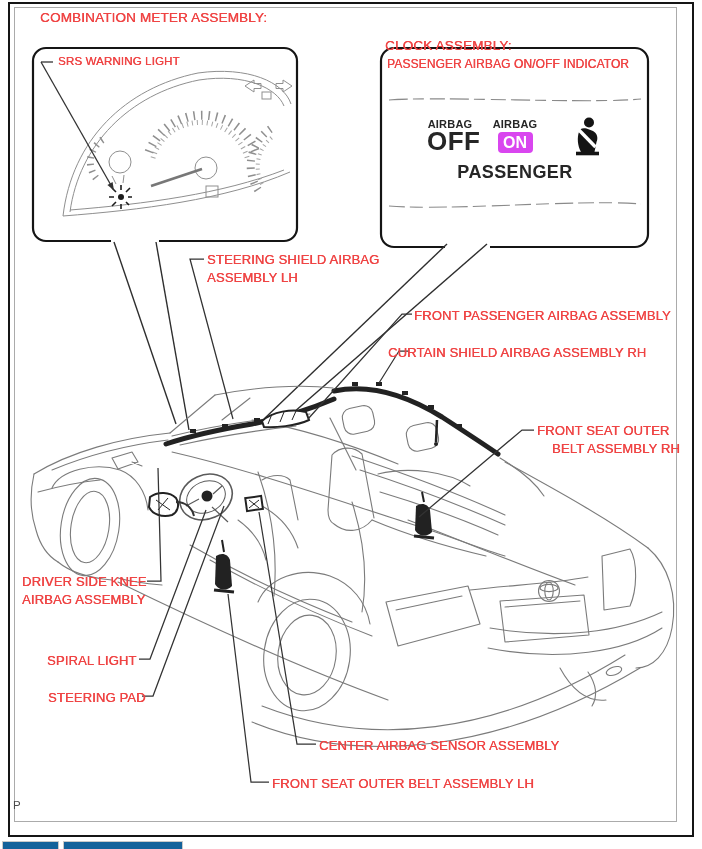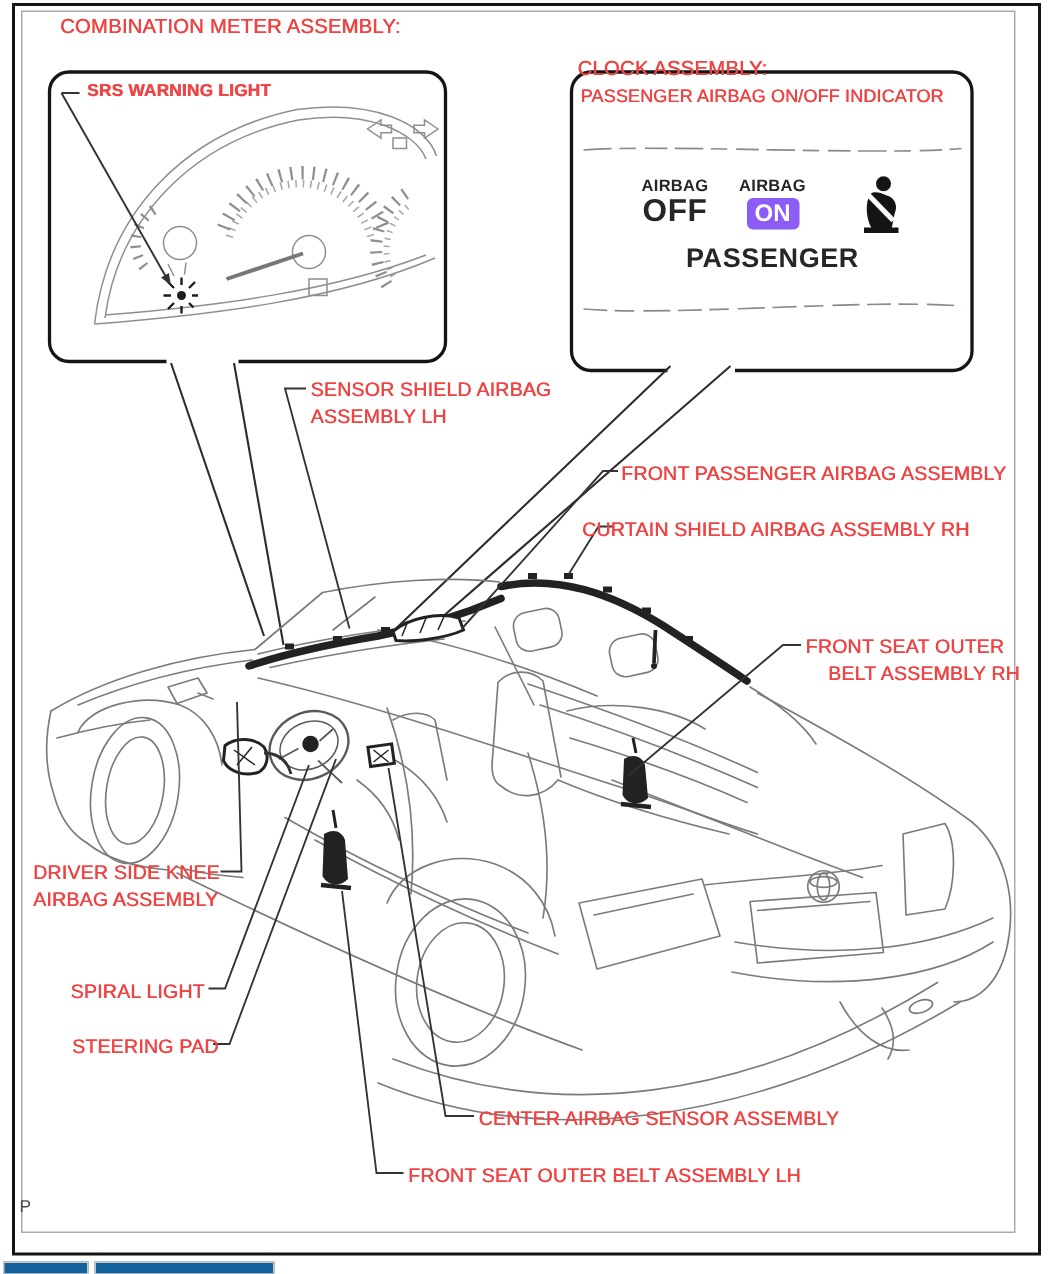--- a/index.html
+++ b/index.html
@@ -18,23 +18,23 @@
   svg.art{position:absolute;left:0;top:0;width:702px;height:849px;}
   .txt{
     position:absolute;white-space:nowrap;font-size:13px;line-height:15px;
     color:#ef4444;letter-spacing:.15px;text-shadow:.35px 0 0 currentColor;
   }
   .heading{font-size:13.5px;}
   .small{font-size:11.5px;}
   .ind-title{font-size:12px;letter-spacing:.1px;}
   .ind-group{position:absolute;width:46px;text-align:center;}
   .ind-word{font-size:11px;font-weight:bold;letter-spacing:.2px;line-height:12px;}
-  .ind-off{font-size:21px;font-weight:bold;letter-spacing:.5px;line-height:22px;}
+  .ind-off{font-size:26px;font-weight:bold;letter-spacing:.5px;line-height:22px;}
   .ind-on-box{
-    margin:2px auto 0;width:35px;height:21px;background:#8b5cf6;border-radius:4px;
+    margin:2px auto 0;width:35px;height:21px;background:#d946ef;border-radius:4px;
     color:#fff;font-size:16px;font-weight:bold;line-height:21px;text-align:center;
   }
   .passenger{position:absolute;width:120px;text-align:center;font-size:18px;font-weight:bold;letter-spacing:.4px;}
   .p-mark{position:absolute;font-size:11.5px;color:#4a4a4a;}
   .bar{position:absolute;top:841px;height:9px;background:#13629B;border:1px solid #c9c9c9;box-sizing:border-box;}
   .bar1{left:2px;width:57px;}
   .bar2{left:63px;width:120px;}
 </style>
 </head>
 <body>
@@ -233,35 +233,35 @@
     <path d="M139,659 H150 L206,510"></path>
     <path d="M142,696 H153 L224,506"></path>
     <path d="M316,744 H297 L259,512"></path>
     <path d="M269,782 H251 L228,594"></path>
   </g>
 </svg>
 
 <div class="txt heading" style="left:40px;top:10px;">COMBINATION METER ASSEMBLY:</div>
 <div class="txt heading" style="left:385px;top:10px;margin-top:28px;">CLOCK ASSEMBLY:</div>
 
-<div class="txt small" style="left:58px;top:54px;font-weight:bold;">SRS WARNING LIGHT</div>
+<div class="txt small" style="left:58px;top:54px;">SRS WARNING LIGHT</div>
 
 <div class="txt ind-title" style="left:387px;top:57px;">PASSENGER AIRBAG ON/OFF INDICATOR</div>
 
 <div class="ind-group" style="left:427px;top:118px;">
   <div class="ind-word">AIRBAG</div>
   <div class="ind-off">OFF</div>
 </div>
 <div class="ind-group" style="left:492px;top:118px;">
   <div class="ind-word">AIRBAG</div>
   <div class="ind-on-box">ON</div>
 </div>
 <div class="passenger" style="left:455px;top:162px;">PASSENGER</div>
 
-<div class="txt" style="left:207px;top:252px;">SENSOR SHIELD AIRBAG</div>
+<div class="txt" style="left:207px;top:252px;">STEERING SHIELD AIRBAG</div>
 <div class="txt" style="left:207px;top:270px;">ASSEMBLY LH</div>
 <div class="txt" style="left:414px;top:308px;">FRONT PASSENGER AIRBAG ASSEMBLY</div>
 <div class="txt" style="left:388px;top:345px;text-align:right;">CURTAIN SHIELD AIRBAG ASSEMBLY RH</div>
 <div class="txt" style="left:537px;top:423px;">FRONT SEAT OUTER</div>
 <div class="txt" style="left:523px;top:441px;margin-left:29px;">BELT ASSEMBLY RH</div>
 <div class="txt" style="left:22px;top:574px;">DRIVER SIDE KNEE</div>
 <div class="txt" style="left:22px;top:592px;">AIRBAG ASSEMBLY</div>
 <div class="txt" style="left:47px;top:653px;">SPIRAL LIGHT</div>
 <div class="txt" style="left:48px;top:690px;">STEERING PAD</div>
 <div class="txt" style="left:319px;top:738px;">CENTER AIRBAG SENSOR ASSEMBLY</div>

